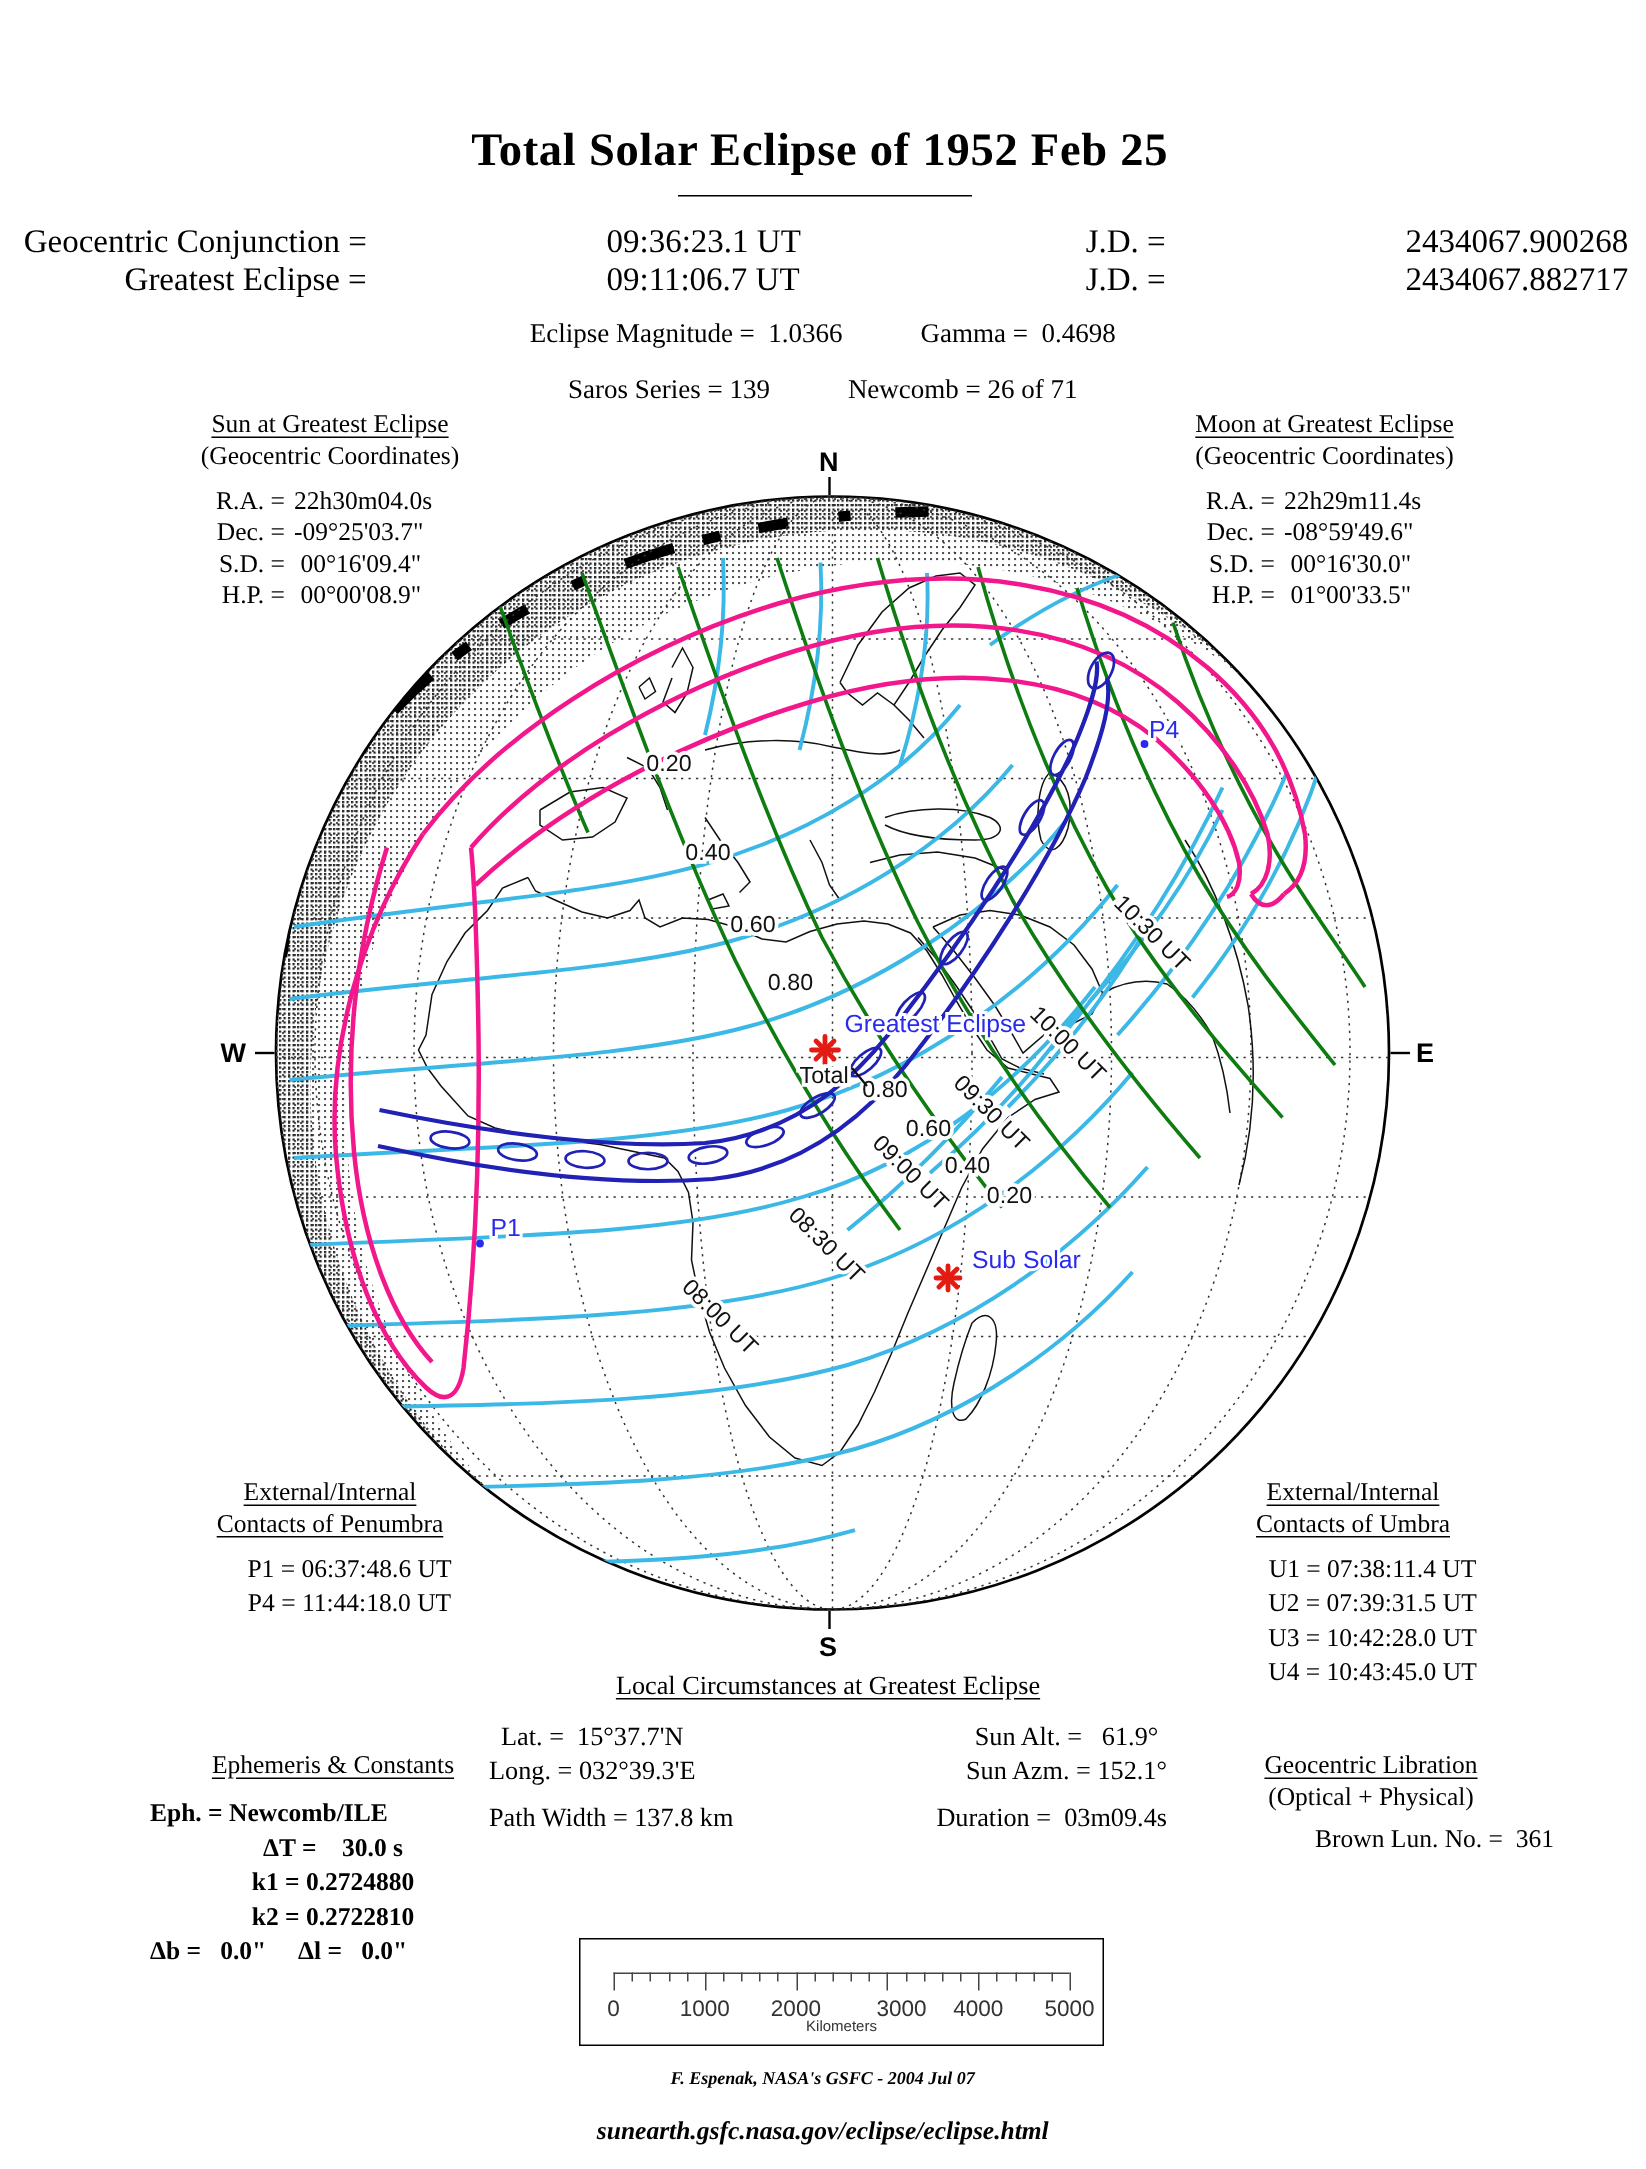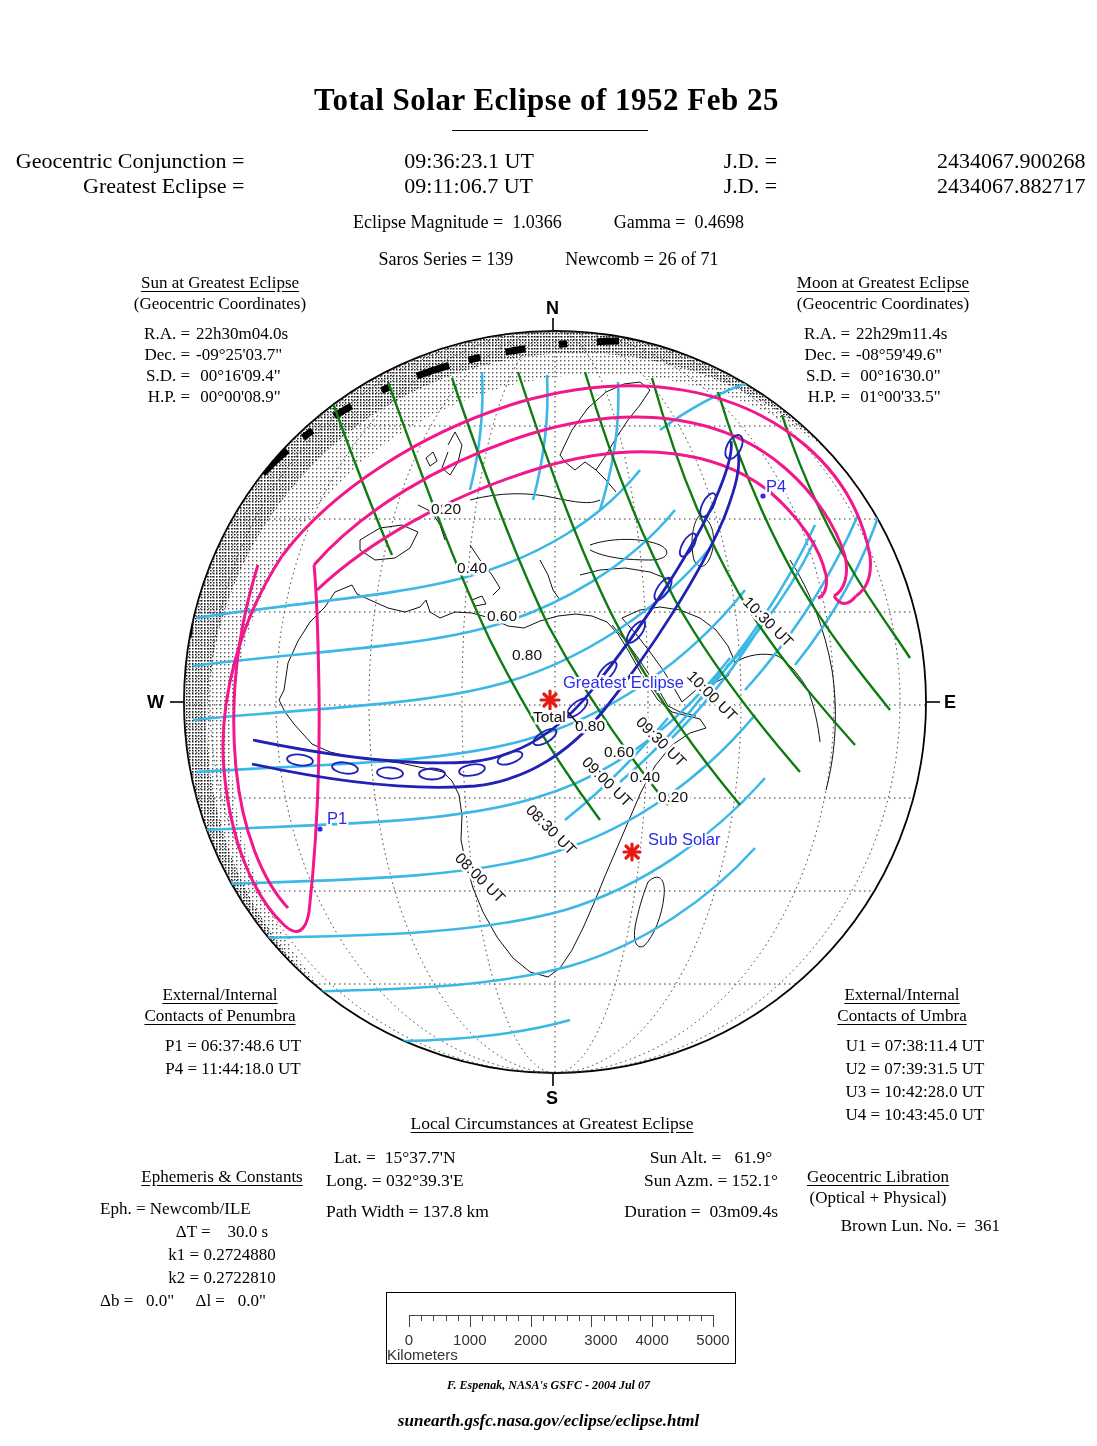--- a/index.html
+++ b/index.html
@@ -33,34 +33,34 @@
   #umb-block{left:788px;top:984px;width:228px;}
   .cl{line-height:23px;white-space:pre;}
   .contacts .rows{margin-top:8px;}
   
   #local-block{left:326px;top:1113px;width:452px;font-size:17.5px;}
   #local-grid{display:flex;justify-content:space-between;margin-top:12px;}
   #local-grid .col{line-height:23px;}
   #local-row3{display:flex;justify-content:space-between;margin-top:9px;}
   
   #eph-block{left:100px;top:1166px;width:244px;font-size:17px;}
-  #eph-rows{margin-top:10px;line-height:23px;}
+  #eph-rows{margin-top:10px;line-height:23px;font-weight:bold;}
   .eph-r1{text-align:left;}
   .eph-rc{text-align:center;}
   .eph-r5{text-align:left;}
   
-  #lib-block{left:756px;top:1166px;width:244px;font-size:17px;}
+  #lib-block{left:792px;top:1166px;width:244px;font-size:17px;}
   #lib-rows{margin-top:9px;line-height:23px;text-align:center;}
   #lib-brown{margin-top:7px;text-align:right;white-space:pre;}
   
   #scalebar{left:386px;top:1292px;width:348px;height:70px;border:1.6px solid #000;background:#fff;}
   #sb-line{position:absolute;left:22px;top:22px;width:304px;border-top:1.6px solid #444;}
   .sb-tick{position:absolute;top:22px;width:0;border-left:1.4px solid #444;}
   .sb-num{position:absolute;top:38px;width:60px;margin-left:-30px;text-align:center;font-family:"Liberation Sans",sans-serif;font-size:15px;color:#333;}
-  #sb-unit{position:absolute;left:0;top:53px;width:100%;text-align:left;font-family:"Liberation Sans",sans-serif;font-size:15px;color:#333;}
+  #sb-unit{position:absolute;left:0;top:53px;width:100%;text-align:center;font-family:"Liberation Sans",sans-serif;font-size:10px;color:#333;}
   
   #footer1{left:0;top:1378px;width:1097px;font-size:12px;font-style:italic;font-weight:bold;}
   #footer2{left:0;top:1411px;width:1097px;font-size:17px;font-style:italic;font-weight:bold;}
   
   #mapsvg{position:absolute;left:0;top:0;}
   .coast{fill:none;stroke:#111;stroke-width:1;}
   .grat{fill:none;stroke:#333;stroke-width:1;stroke-dasharray:1.5 3.5;}
   .pink{fill:none;stroke:#F2188C;stroke-width:3;}
   .cyan{fill:none;stroke:#3BB8E6;stroke-width:2.6;}
   .green{fill:none;stroke:#0E7C11;stroke-width:2.4;}

